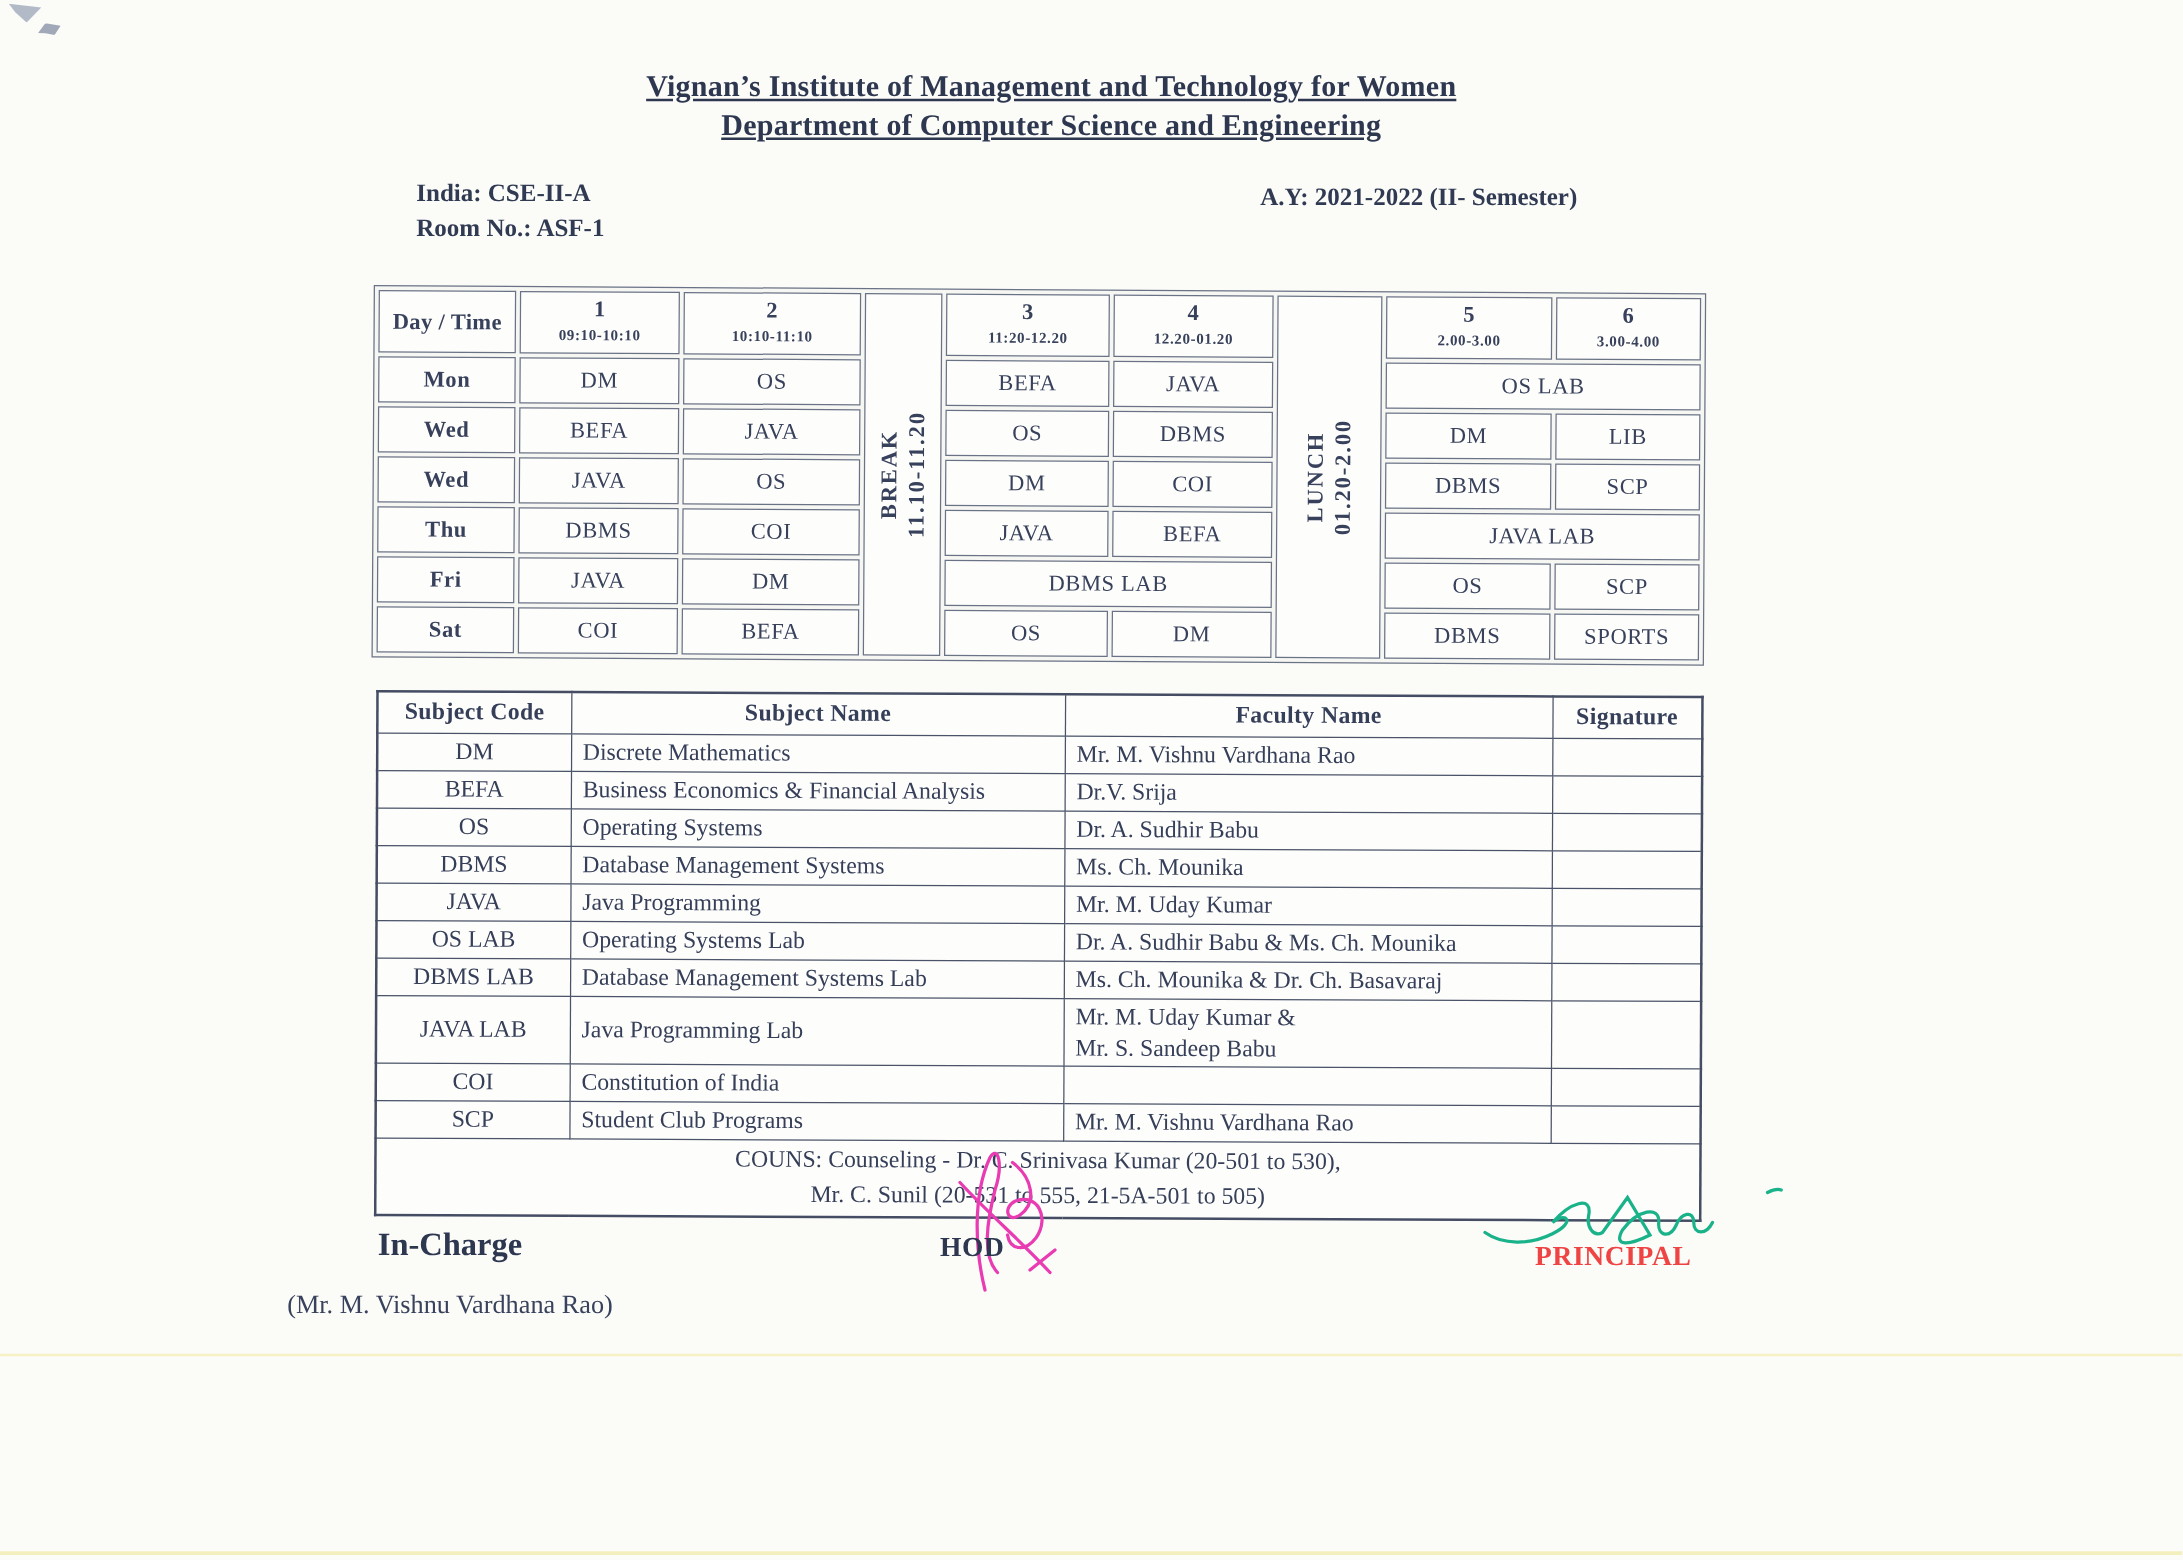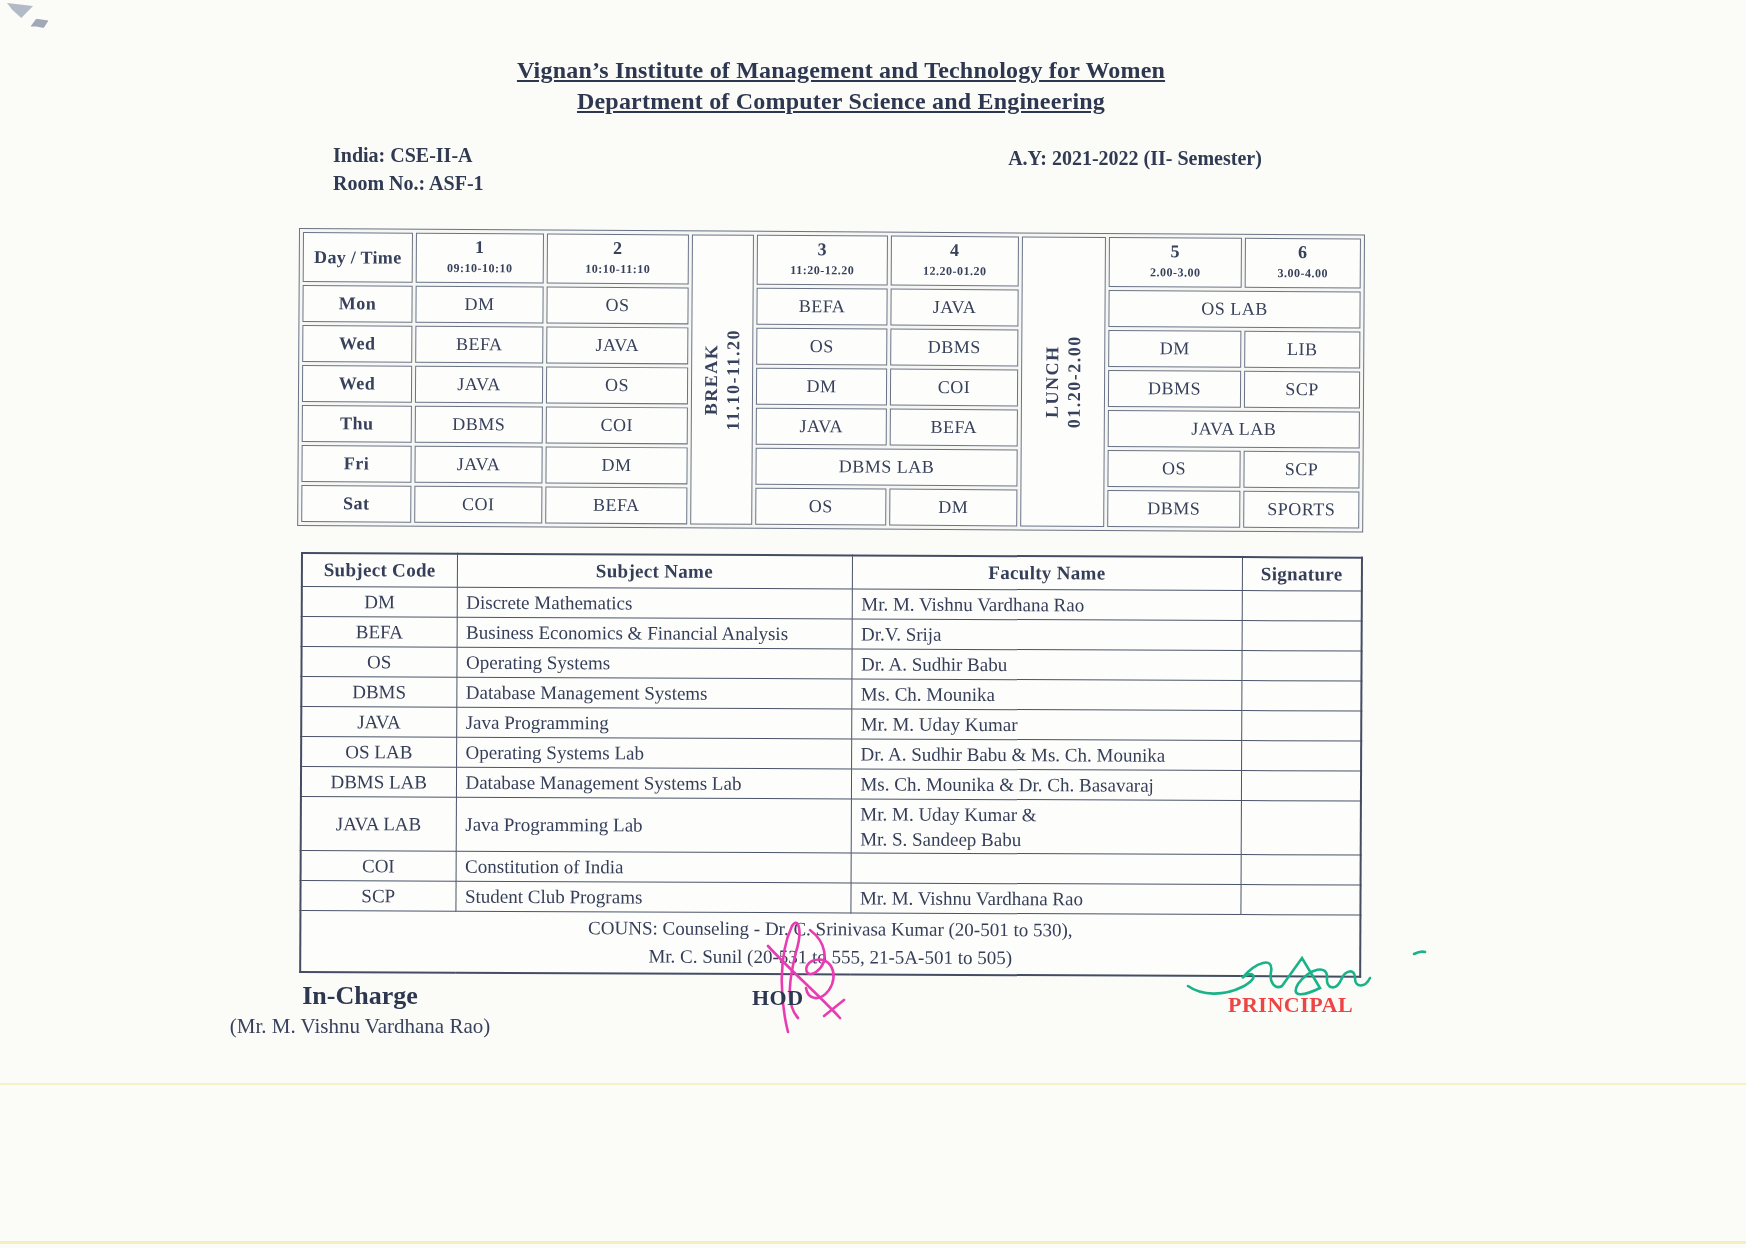--- a/index.html
+++ b/index.html
@@ -30,21 +30,21 @@
   .sub-wrap { position:absolute; left:301px; top:552px; transform:rotate(.25deg); transform-origin:top left; }
   table.sub { border-collapse:collapse; border:2px solid #444d63; table-layout:fixed; background:#fdfdfb; }
   table.sub td, table.sub th { border:1.3px solid #4a5368; font-size:19px; padding:1px 9px; vertical-align:middle; color:#363f59; }
   table.sub th { font-weight:bold; height:30px; text-align:center; letter-spacing:.3px; }
   .sub .code { text-align:center; height:27px; }
   .sub .fac  { white-space:pre-line; line-height:25px; }
   .sub .couns { text-align:center; font-size:19px; line-height:28px; height:58px; }
   
   .incharge { position:absolute; left:190px; top:981px; width:340px; text-align:center; }
   .incharge .t { font-weight:bold; font-size:26px; color:#2e3750; }
-  .incharge .n { font-size:21px; margin-top:3px; color:#39425c; }
+  .incharge .n { font-size:21px; margin-top:20px; color:#39425c; }
   .hod { position:absolute; left:752px; top:985px; font-weight:bold; font-size:22px; color:#2e3750; letter-spacing:.5px; }
   .principal { position:absolute; left:1228px; top:992px; font-weight:bold; font-size:22px; color:#ef4444; letter-spacing:.5px; }
   .sig { position:absolute; pointer-events:none; }
   #sig-hod { left:748px; top:918px; }
   #sig-principal { left:1178px; top:942px; }
   
   .yline { position:absolute; left:0; width:1746px; background:#f4f0bd; opacity:.85; }
   .smudge1 { position:absolute; left:7px; top:3px; width:26px; height:15px; background:#9aa4b8; opacity:.75; clip-path:polygon(0 0,100% 20%,55% 100%,20% 45%); }
   .smudge2 { position:absolute; left:30px; top:18px; width:19px; height:11px; background:#707b94; opacity:.65; border-radius:50% 30% 50% 40%; transform:rotate(-15deg); clip-path:polygon(0 55%,40% 0,100% 45%,65% 100%,30% 70%); }
 </style>

